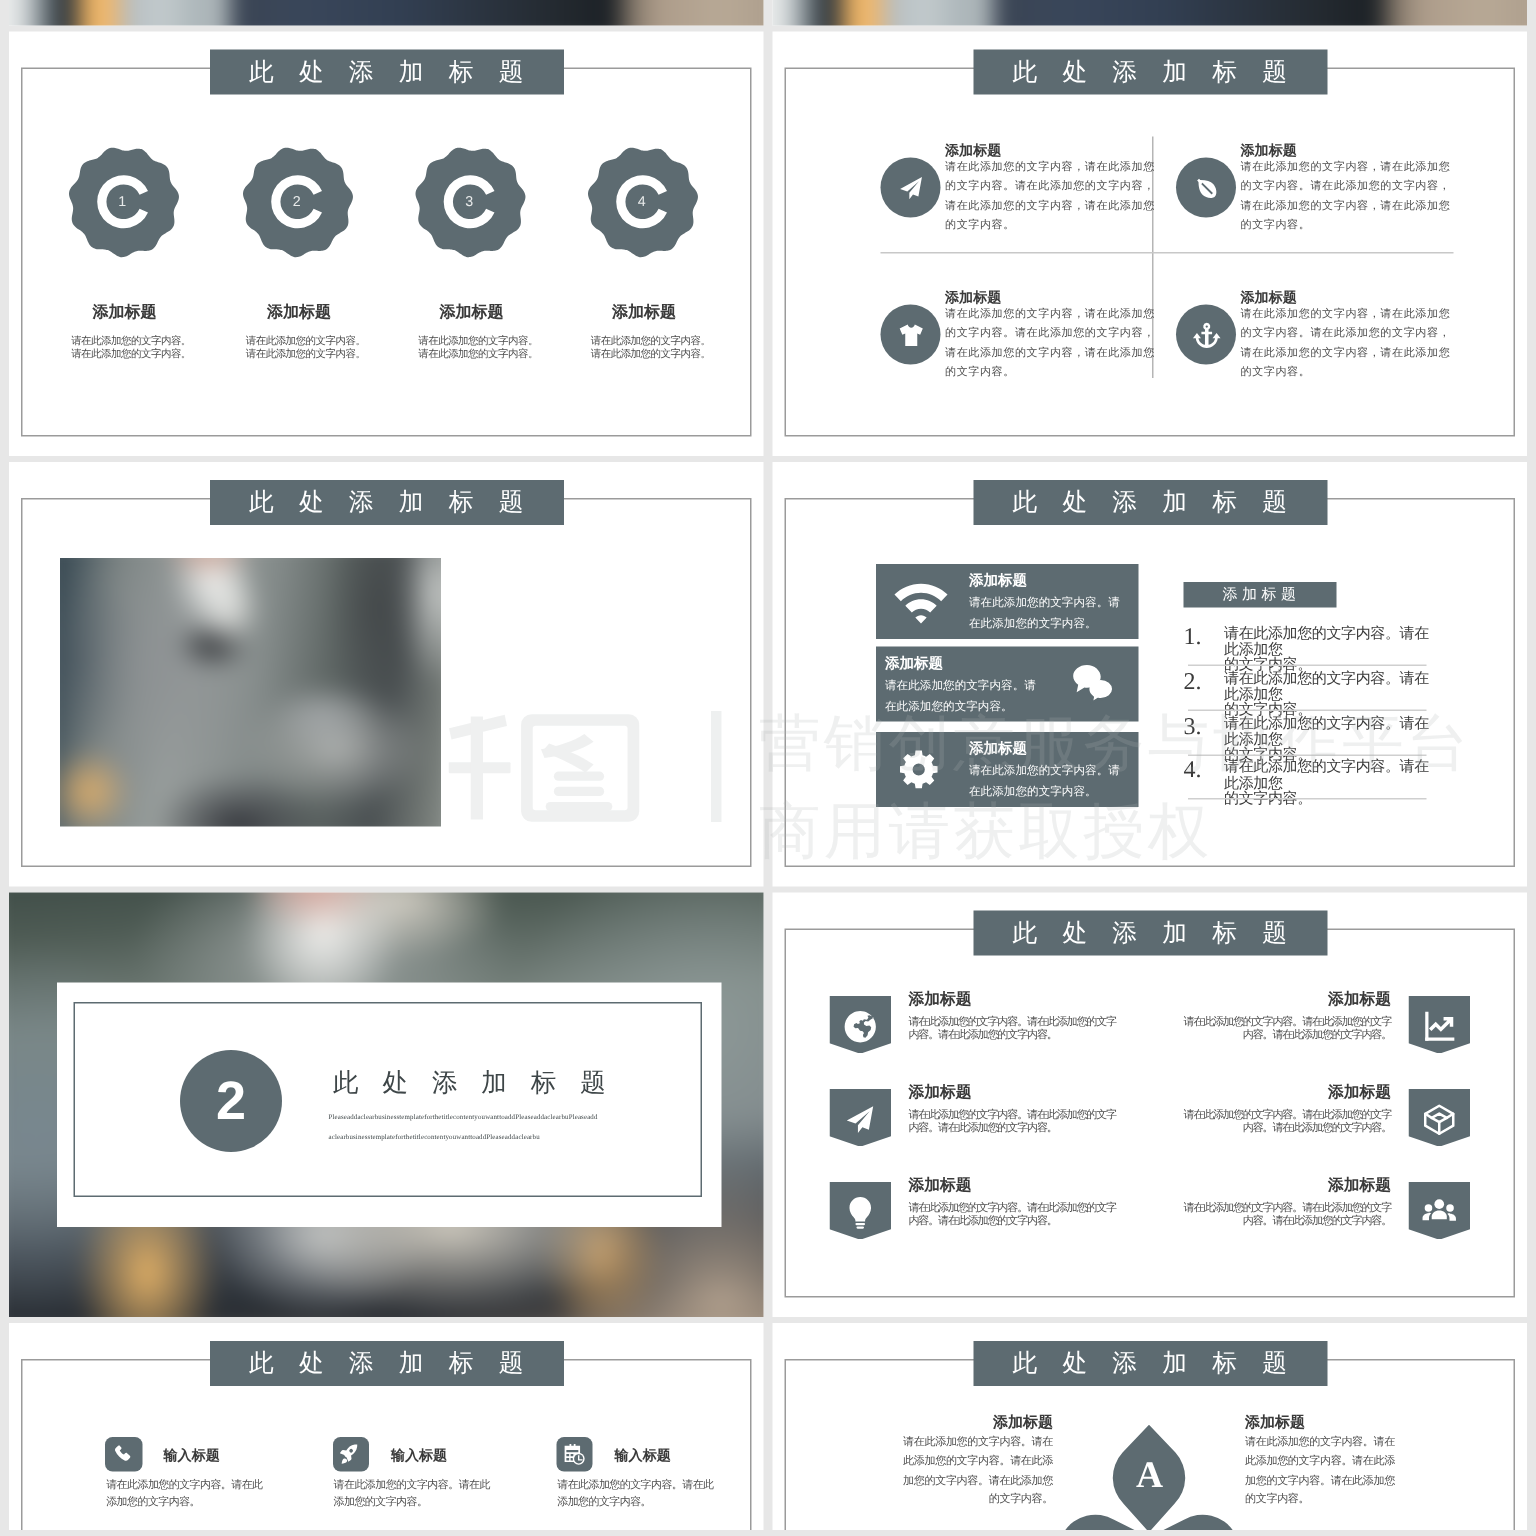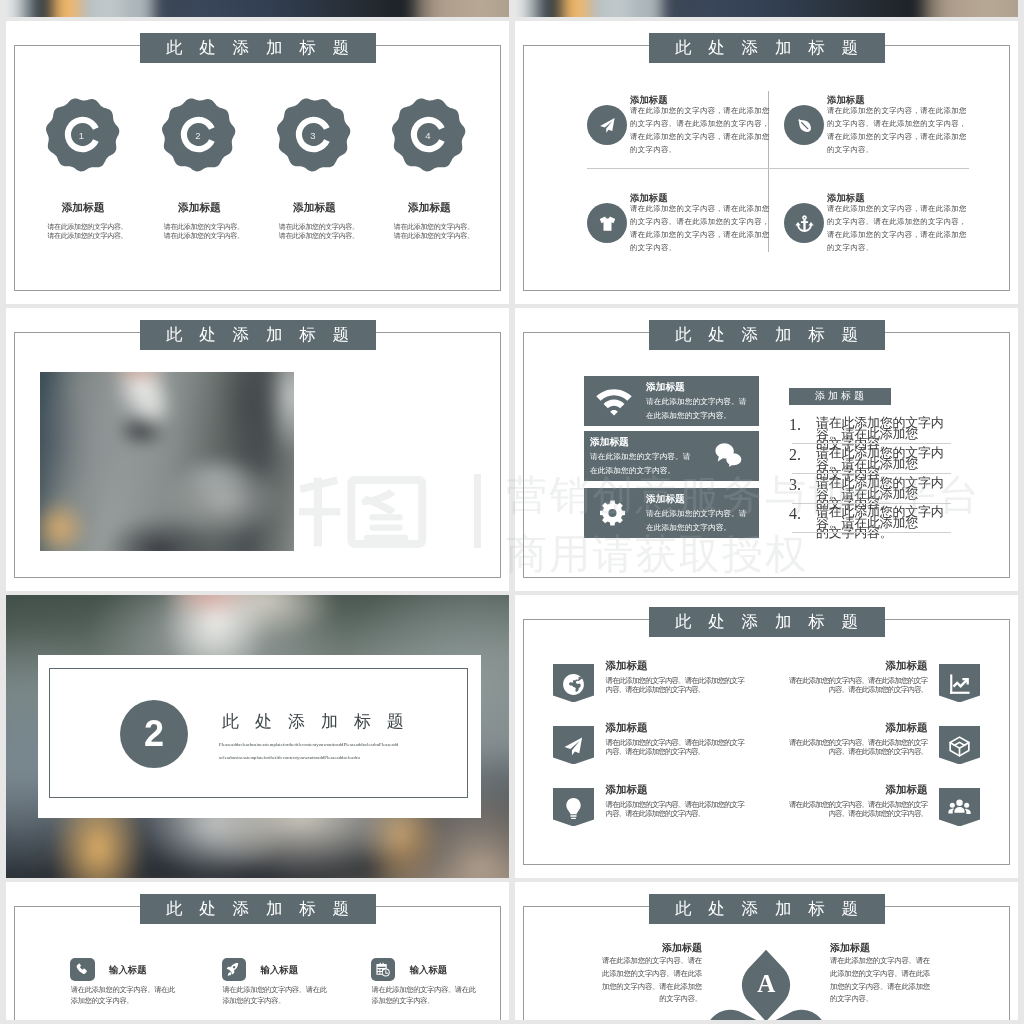--- a/index.html
+++ b/index.html
@@ -98,21 +98,21 @@
   
   .s3-cap #s3-cap{position:absolute;left:20px;top:11px;width:200px}
   .s3-cap div{font-size:7.6px;line-height:14px;letter-spacing:-.3px;white-space:nowrap}
 
   
   .s4-h{font-size:9.7px;font-weight:700;color:#fff;white-space:nowrap}
   
   .s4-b{font-size:7.7px;line-height:13.6px;color:#fff;margin-top:1px;letter-spacing:.05px;white-space:nowrap}
   
   .s4-n{font-size:16px;color:#3a3a3a;font-family:"Liberation Serif","DejaVu Serif",serif}
-  .s4-t{font-size:13px;line-height:10.6px;color:#3a3a3a;letter-spacing:-.25px;width:140px}
+  .s4-t{font-size:10px;line-height:10.6px;color:#3a3a3a;letter-spacing:-.25px;width:140px}
 
   
   .p-h{font-size:10.5px;font-weight:700;color:#3a3a3a;white-space:nowrap}
   
   .p-b{font-size:7.4px;line-height:9.6px;color:#4d4d4d;letter-spacing:-.8px;white-space:nowrap}
 
   
   .r-h{font-size:9.4px;font-weight:700;color:#3a3a3a;white-space:nowrap}
   .r-b{font-size:7.3px;line-height:10.6px;color:#4d4d4d;white-space:nowrap;letter-spacing:-.35px}
 

